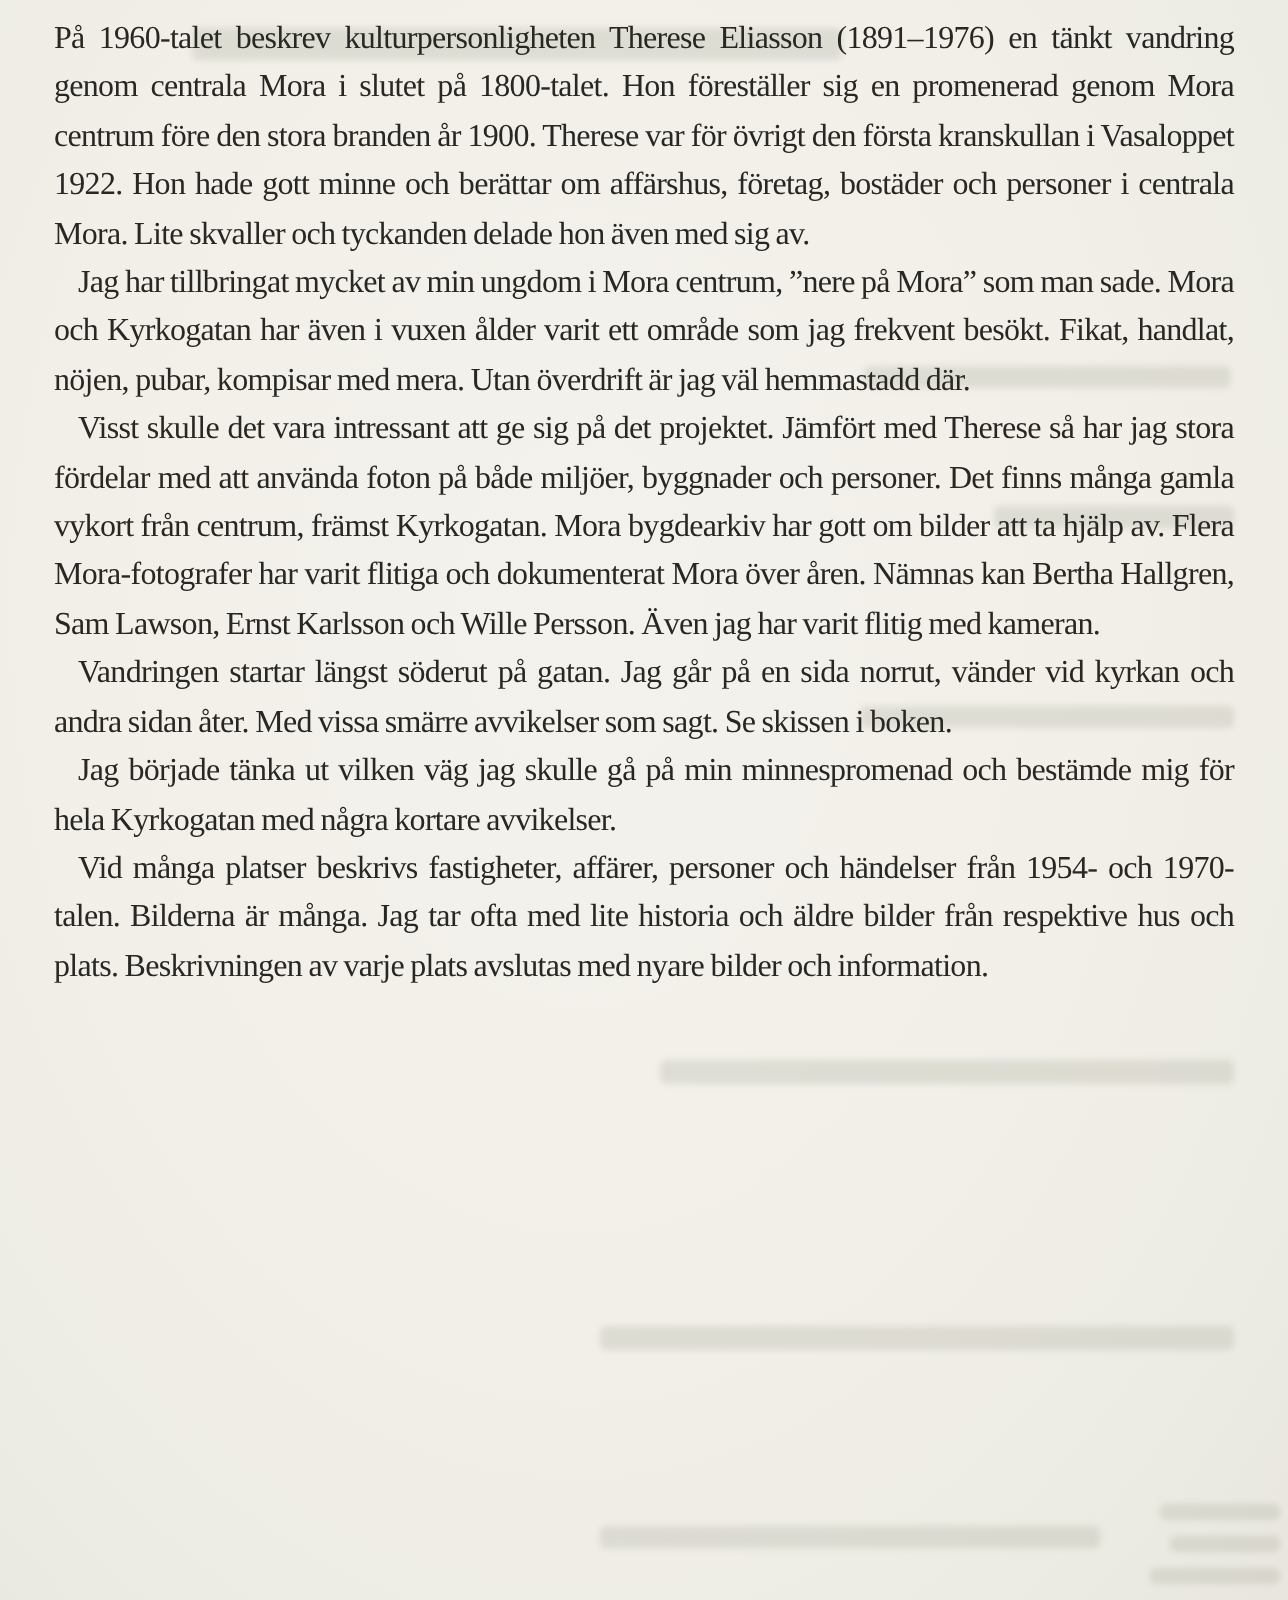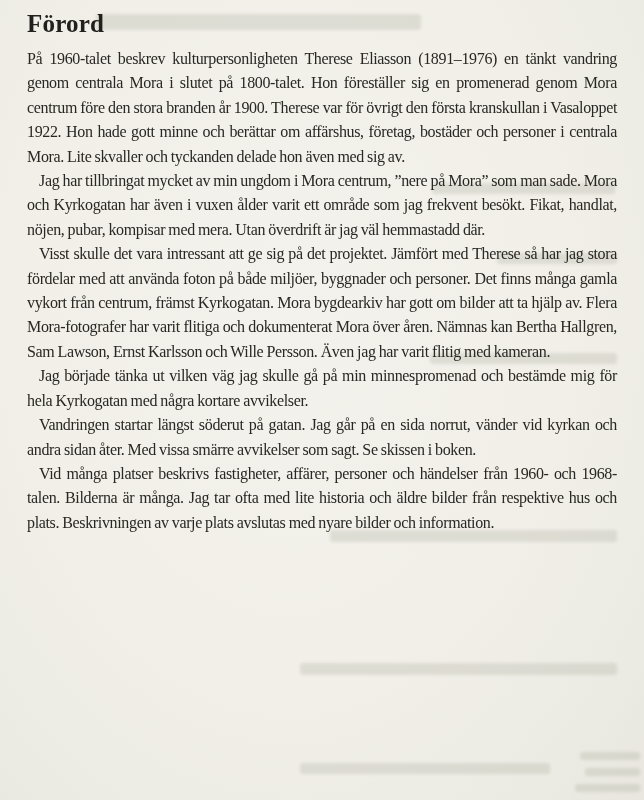--- a/index.html
+++ b/index.html
@@ -68,24 +68,23 @@
   <div class="ghost" style="top:253px; left:497px; width:120px; height:11px;"></div>
   <div class="ghost" style="top:353px; left:430px; width:187px; height:11px;"></div>
   <div class="ghost" style="top:530px; left:330px; width:287px; height:12px;"></div>
   <div class="ghost" style="top:663px; left:300px; width:317px; height:12px;"></div>
   <div class="ghost" style="top:763px; left:300px; width:250px; height:11px;"></div>
   <div class="ghost" style="top:752px; left:580px; width:60px;  height:8px;"></div>
   <div class="ghost" style="top:768px; left:585px; width:55px;  height:8px;"></div>
   <div class="ghost" style="top:784px; left:575px; width:65px;  height:8px;"></div>
 
   <div class="content">
-    <h1 class="title">Förord</h1>
     <div class="body-text">
       <p class="first">På 1960-talet beskrev kulturpersonligheten Therese Eliasson (1891–1976) en tänkt vandring genom centrala Mora i slutet på 1800-talet. Hon föreställer sig en promenerad genom Mora centrum före den stora branden år 1900. Therese var för övrigt den första kranskullan i Vasaloppet 1922. Hon hade gott minne och berättar om affärshus, företag, bostäder och personer i centrala Mora. Lite skvaller och tyckanden delade hon även med sig av.</p>
       <p>Jag har tillbringat mycket av min ungdom i Mora centrum, ”nere på Mora” som man sade. Mora och Kyrkogatan har även i vuxen ålder varit ett område som jag frekvent besökt. Fikat, handlat, nöjen, pubar, kompisar med mera. Utan överdrift är jag väl hemmastadd där.</p>
       <p>Visst skulle det vara intressant att ge sig på det projektet. Jämfört med Therese så har jag stora fördelar med att använda foton på både miljöer, byggnader och personer. Det finns många gamla vykort från centrum, främst Kyrkogatan. Mora bygdearkiv har gott om bilder att ta hjälp av. Flera Mora-fotografer har varit flitiga och dokumenterat Mora över åren. Nämnas kan Bertha Hallgren, Sam Lawson, Ernst Karlsson och Wille Persson. Även jag har varit flitig med kameran.</p>
+      <p>Vandringen startar längst söderut på gatan. Jag går på en sida norrut, vänder vid kyrkan och andra sidan åter. Med vissa smärre avvikelser som sagt. Se skissen i boken.</p>
       <p>Jag började tänka ut vilken väg jag skulle gå på min minnespromenad och bestämde mig för hela Kyrkogatan med några kortare avvikelser.</p>
-      <p>Vandringen startar längst söderut på gatan. Jag går på en sida norrut, vänder vid kyrkan och andra sidan åter. Med vissa smärre avvikelser som sagt. Se skissen i boken.</p>
-      <p>Vid många platser beskrivs fastigheter, affärer, personer och händelser från 1960- och 1968-talen. Bilderna är många. Jag tar ofta med lite historia och äldre bilder från respektive hus och plats. Beskrivningen av varje plats avslutas med nyare bilder och information.</p>
+      <p>Vid många platser beskrivs fastigheter, affärer, personer och händelser från 1954- och 1970-talen. Bilderna är många. Jag tar ofta med lite historia och äldre bilder från respektive hus och plats. Beskrivningen av varje plats avslutas med nyare bilder och information.</p>
     </div>
   </div>
 
 </div>
 
 </body></html>

